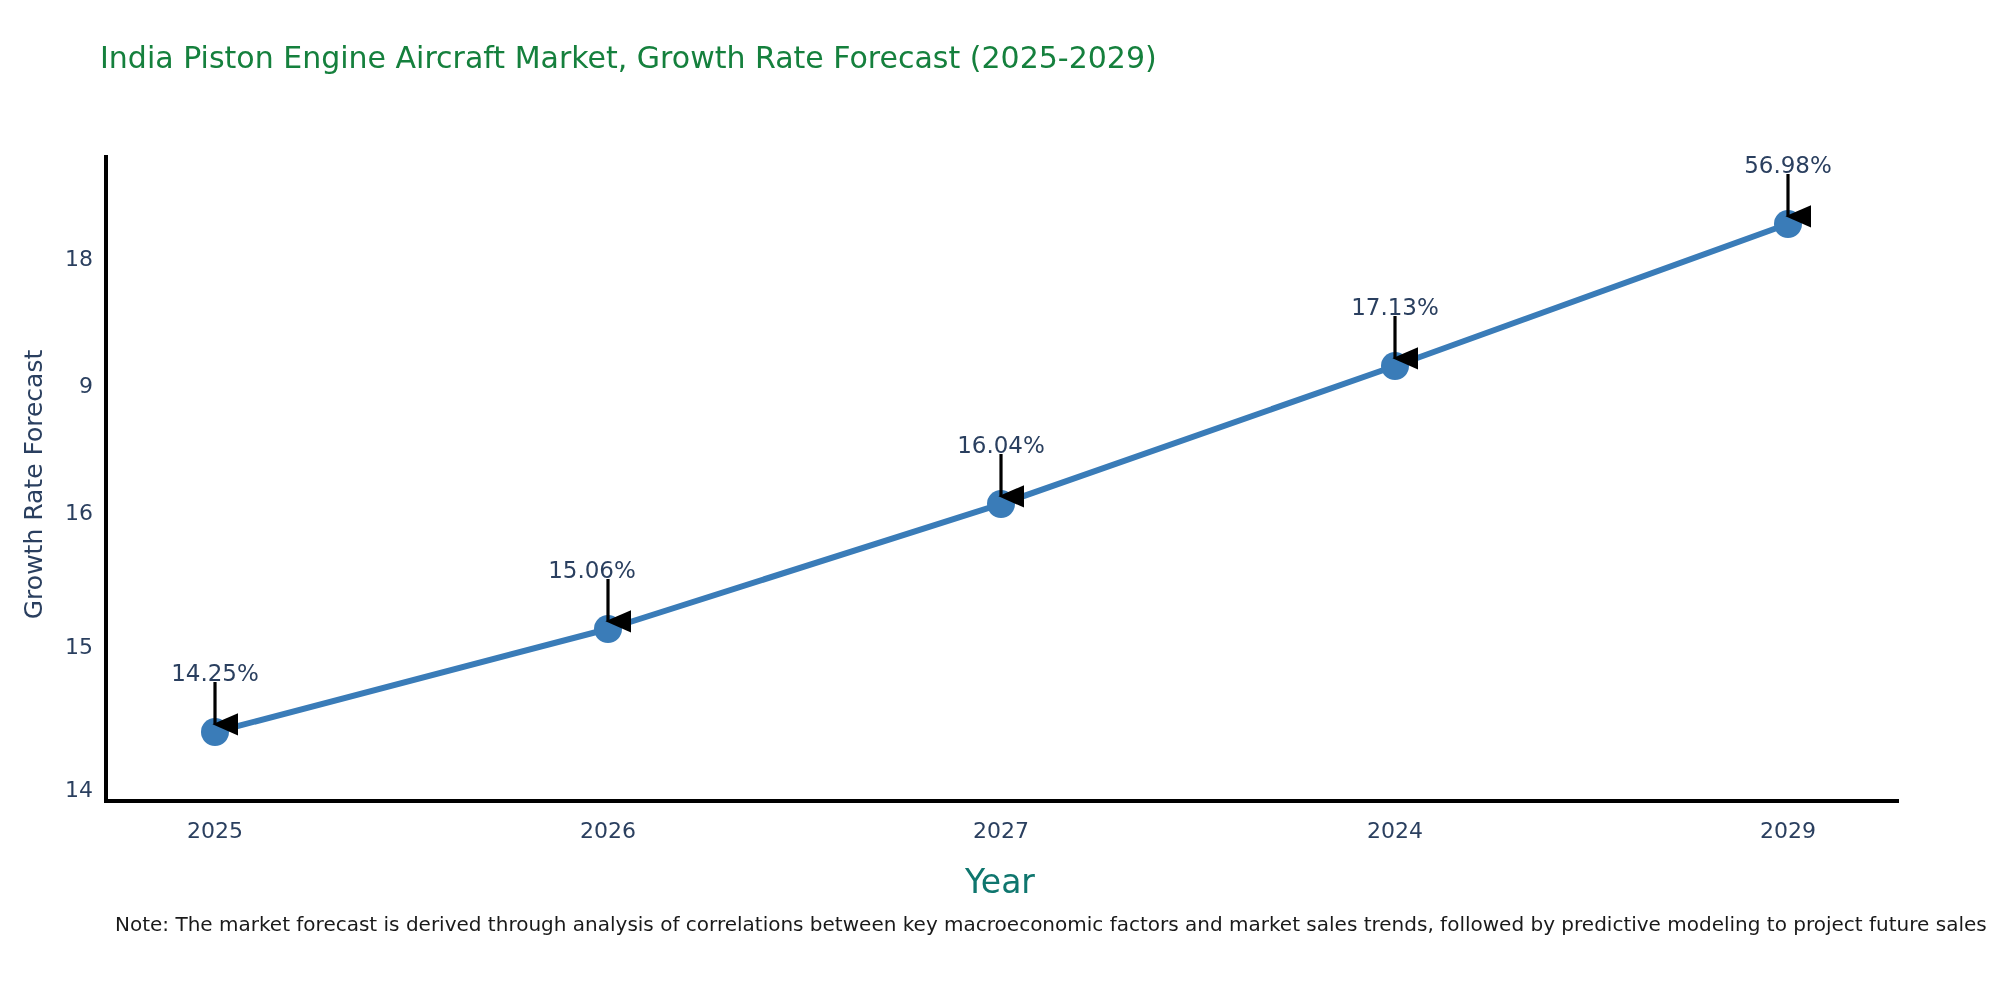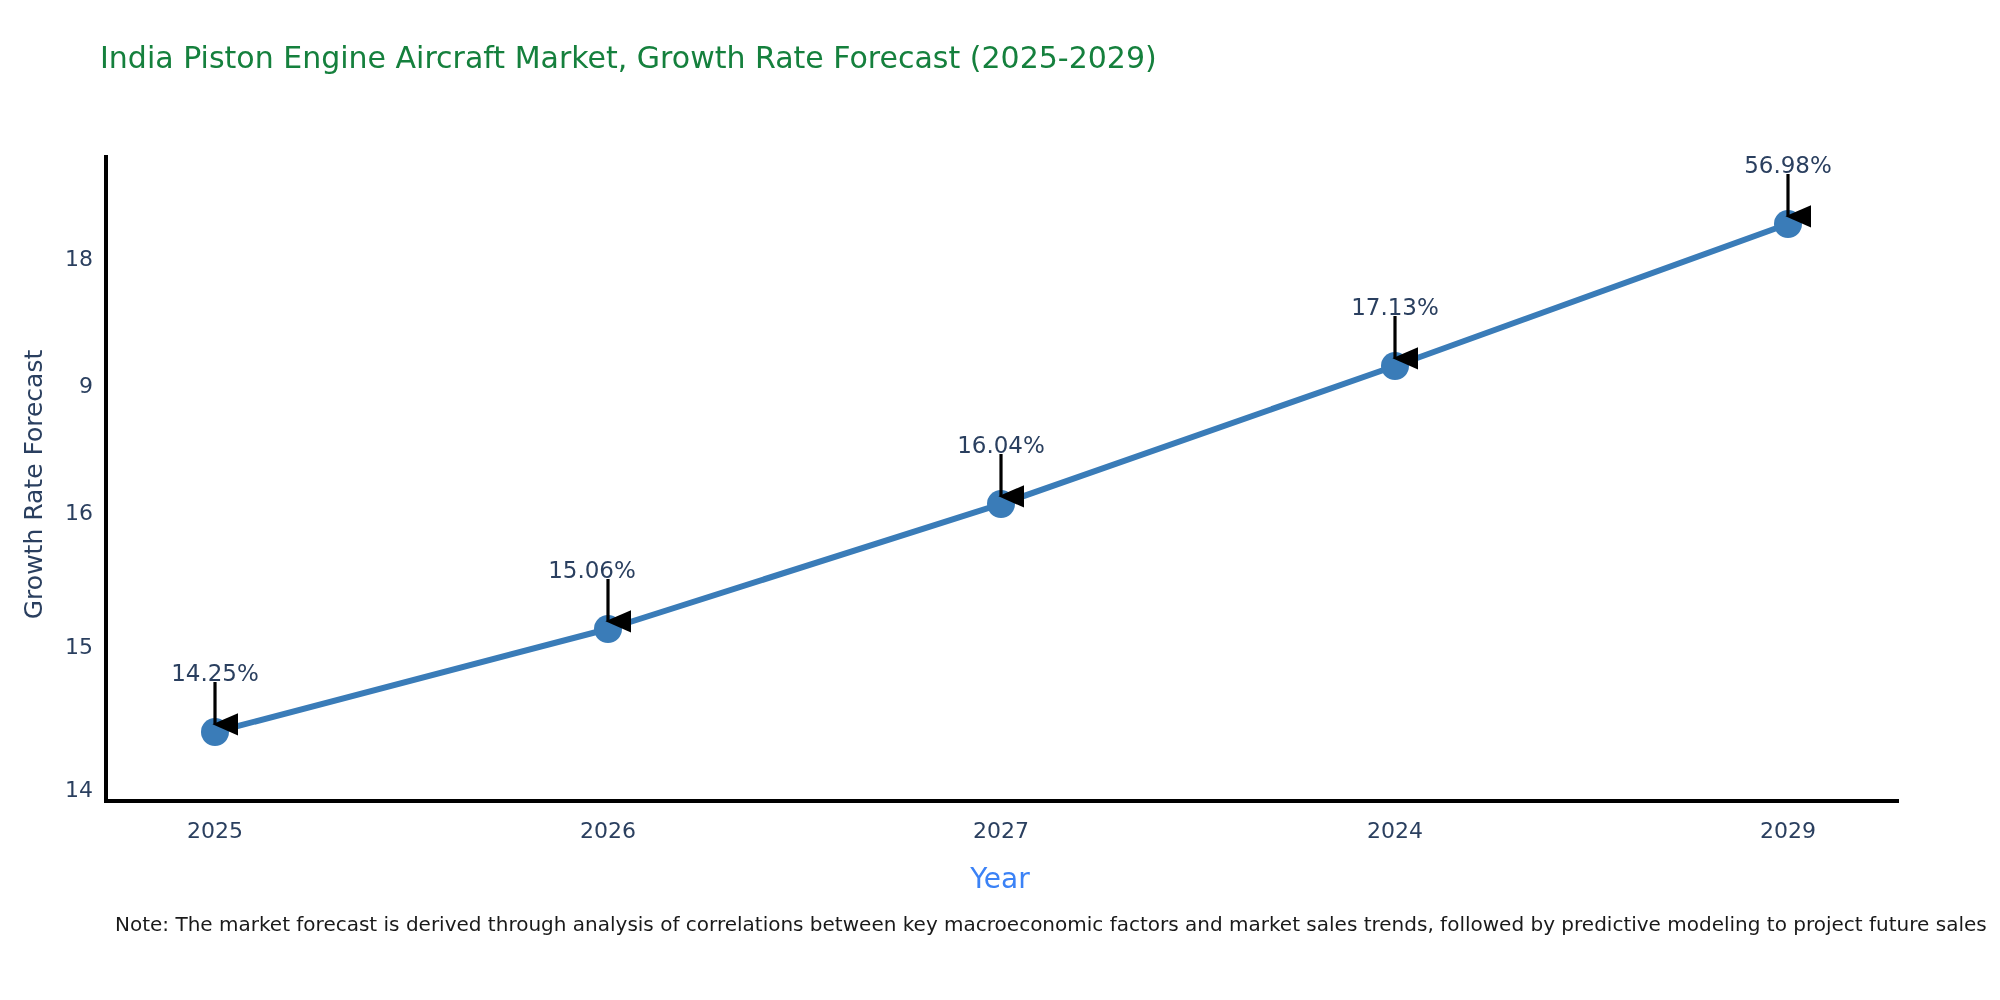--- a/index.html
+++ b/index.html
@@ -42,22 +42,22 @@
     font-size: 25px;
     color: #2a3f5f;
     white-space: nowrap;
   }
   .xlabel {
     position: absolute;
     left: 0px;
     top: 862px;
     width: 2000px;
     text-align: center;
-    font-size: 28px;
-    color: #3b82f6;
+    font-size: 33px;
+    color: #0f766e;
   }
   .spine-left {
     position: absolute;
     left: 104px;
     top: 155px;
     width: 4px;
     height: 648px;
     background: #000000;
   }
   .spine-bottom {

